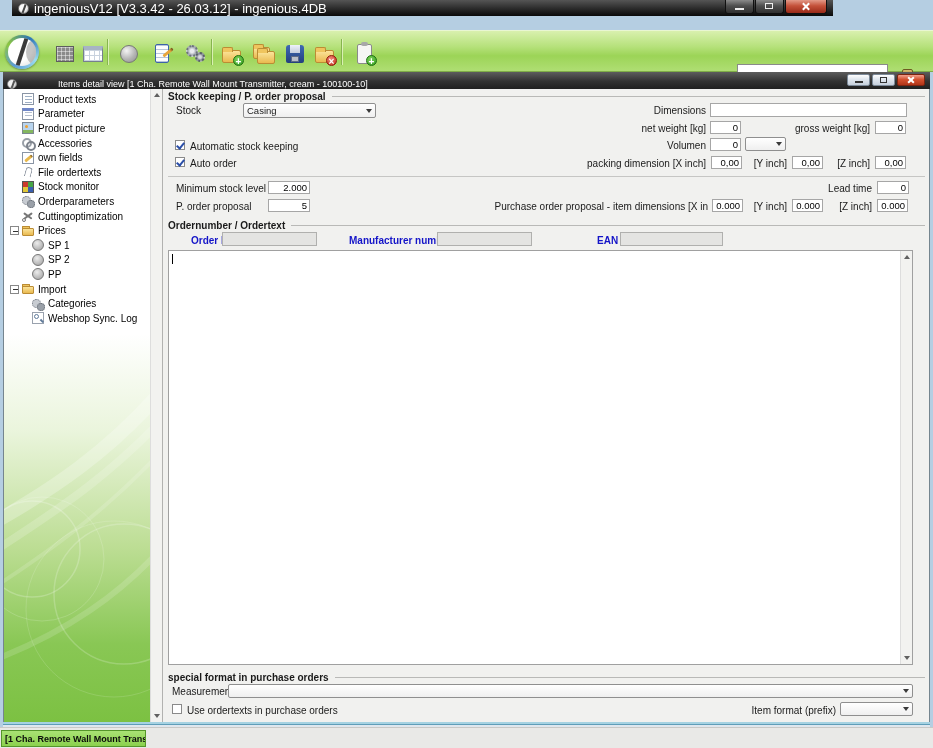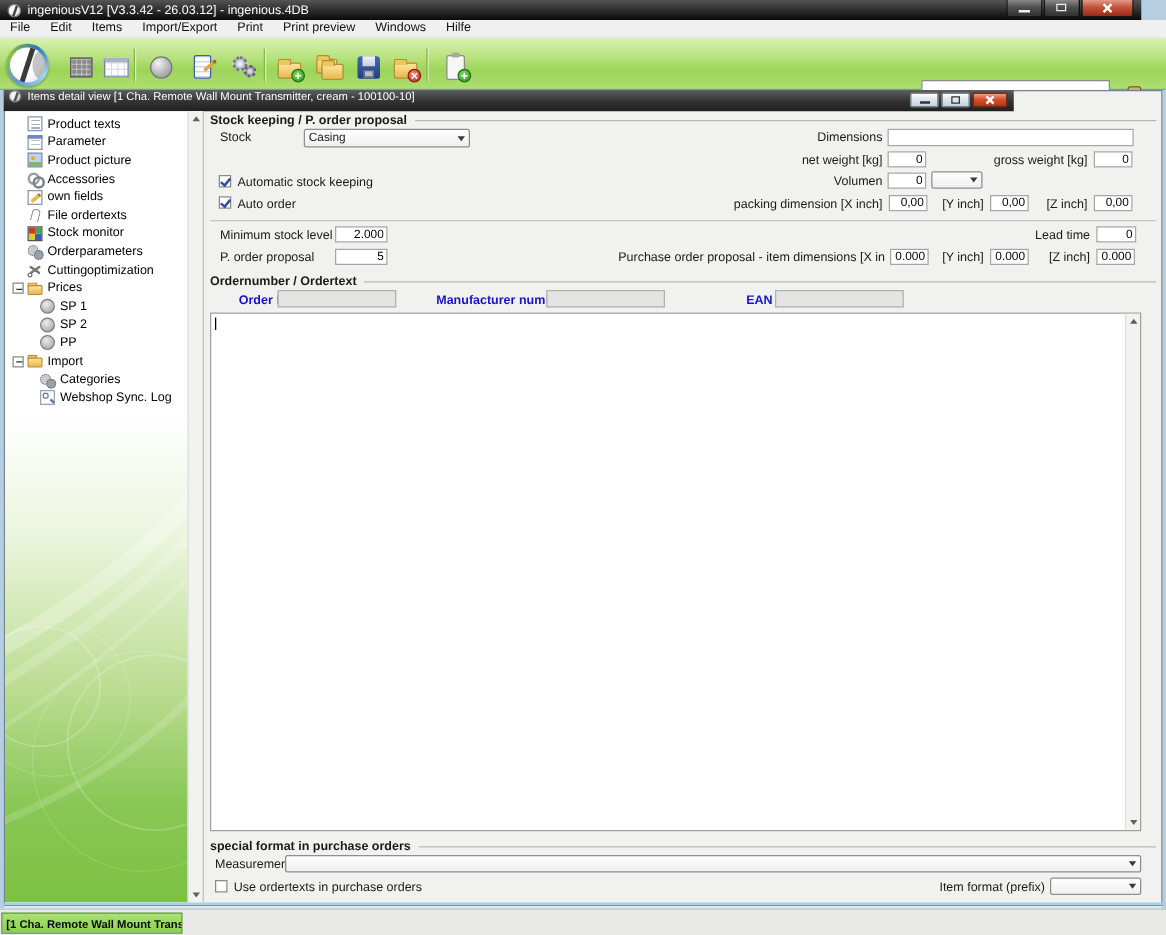--- a/index.html
+++ b/index.html
@@ -1,23 +1,23 @@
 <!DOCTYPE html>
 <html><head>
 <meta charset="utf-8">
 <style>
   html,body{margin:0;padding:0;background:#333;}
   body{width:933px;height:748px;overflow:hidden;font-family:"Liberation Sans",sans-serif;}
   #app{position:absolute;left:0;top:0;width:933px;height:748px;background:#b5cee2;}
   *{box-sizing:border-box;}
 
   
-  .titlebar{position:absolute;left:0;top:0;width:913px;height:16px;
+  .titlebar{position:absolute;left:12px;top:0;width:821px;height:16px;
     background:linear-gradient(#555 0%,#2a2a2a 55%,#0a0a0a 100%);
-    display:flex;align-items:center;color:#fff;font-size:10px;}
+    display:flex;align-items:center;color:#fff;font-size:13px;}
   .appicon{width:11px;height:11px;border-radius:50%;margin:0 5px 0 6px;flex:none;
     background:radial-gradient(circle at 35% 30%,#fafafa 45%,#b8b8b8);position:relative;overflow:hidden;border:1px solid #777;}
   .appicon::after{content:"";position:absolute;left:4px;top:-2px;width:2px;height:14px;background:#444;transform:rotate(20deg);}
   .winbtns{position:absolute;right:6px;top:0;display:flex;gap:1px;}
   .winbtn{width:29px;height:14px;border:1px solid #101010;border-top:none;border-radius:0 0 3px 3px;
     background:linear-gradient(#8a8a8a,#4e4e4e 45%,#303030);position:relative;}
   .winbtn.close{width:42px;background:linear-gradient(#e39a88,#c4513a 45%,#992a18);}
   .g-min{position:absolute;left:9px;bottom:3px;width:9px;height:2px;background:#eee;}
   .g-res{position:absolute;left:9px;top:3px;width:8px;height:6px;border:1px solid #eee;background:transparent;}
   .g-x::before,.g-x::after{content:"";position:absolute;left:19px;top:2px;width:2px;height:9px;background:#fff;}
@@ -74,22 +74,22 @@
   .tri-up{width:0;height:0;border-left:3px solid transparent;border-right:3px solid transparent;border-bottom:4px solid #606060;}
   .tb-dd{position:absolute;left:923px;top:44px;}
   .search-input{position:absolute;left:737px;top:33px;width:151px;height:14px;border:1px solid #8a8a8a;background:#fff;font-size:9px;padding:0 2px;}
   .filter-row{position:absolute;left:741px;top:51px;display:flex;align-items:center;gap:3px;font-size:9.5px;color:#1c1c1c;}
   .cb{width:10px;height:10px;background:#fff;border:1px solid #8a8a8a;position:relative;flex:none;}
   .cb.sm{width:9px;height:9px;}
   .cb.checked::after{content:"";position:absolute;left:2px;top:0px;width:3px;height:6px;border:solid #2b4fa8;border-width:0 2px 2px 0;transform:rotate(40deg);}
 
   
   .iwin{position:absolute;left:3px;top:72px;width:927px;height:655px;background:#f1f1ef;border:1px solid #75858f;}
-  .ititle{position:absolute;left:3px;top:72px;width:808px;height:17px;
-    background:linear-gradient(#5d5d5d,#323232 55%,#202020);color:#fff;font-size:9px;display:flex;align-items:flex-start;}
+  .ititle{position:absolute;left:3px;top:72px;width:927px;height:17px;
+    background:linear-gradient(#5d5d5d,#323232 55%,#202020);color:#fff;font-size:9px;display:flex;align-items:flex-end;gap:36px;}
   .iicon{width:10px;height:10px;border-radius:50%;margin:0 5px 0 4px;flex:none;
     background:radial-gradient(circle at 35% 30%,#f2f2f2 45%,#a8a8a8);position:relative;overflow:hidden;border:1px solid #888;}
   .iicon::after{content:"";position:absolute;left:4px;top:-2px;width:2px;height:13px;background:#555;transform:rotate(20deg);}
   .ibtns{position:absolute;right:5px;top:2px;display:flex;gap:2px;}
   .ibtn{width:23px;height:12px;border:1px solid #7c8a99;border-radius:2px;position:relative;
     background:linear-gradient(#fefefe,#dfe6ee 45%,#c6d0dc);}
   .ibtn.close{width:28px;background:linear-gradient(#f2a violet);background:linear-gradient(#f0a violet);}
   .ibtn.close{background:linear-gradient(#f2a08c,#d4512f 45%,#b03418);border-color:#7e2410;}
   .ig-min{position:absolute;left:7px;bottom:2px;width:8px;height:2px;background:#333;}
   .ig-res{position:absolute;left:7px;top:2px;width:7px;height:6px;border:1px solid #333;}
@@ -170,30 +170,20 @@
       <div class="winbtn">
           <span class="g-min"></span>
         </div>
       <div class="winbtn">
           <span class="g-res"></span>
         </div>
       <div class="winbtn close g-x"></div>
     </div>
   </div>
 
-  <div class="menubar" id="menubar">
-      <div class="menu-item">File</div>
-      <div class="menu-item">Edit</div>
-      <div class="menu-item">Items</div>
-      <div class="menu-item">Import/Export</div>
-      <div class="menu-item">Print</div>
-      <div class="menu-item">Print preview</div>
-      <div class="menu-item">Windows</div>
-      <div class="menu-item">Hilfe</div>
-    </div>
 
   <div class="toolbar">
     <div class="logo">
         <div class="in"></div>
       </div>
     <div id="tbicons">
         <div class="ti ti-grid" style="left: 53px;">
           <i class="a"></i>
         </div>
         <div class="ti ti-table" style="left: 81px;">

